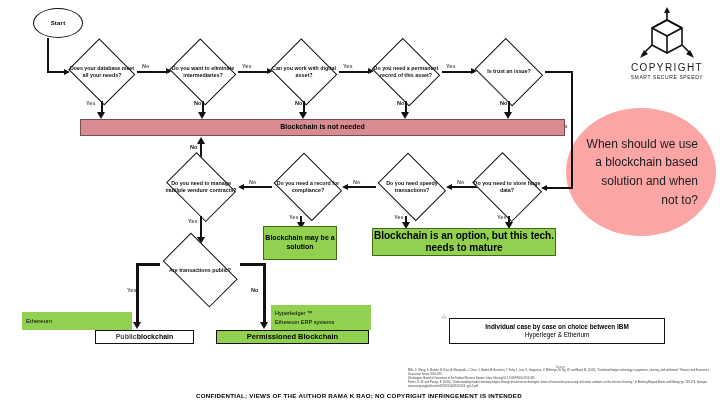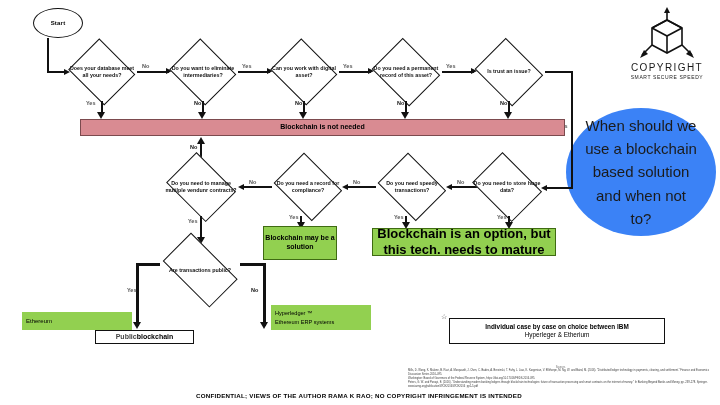--- a/index.html
+++ b/index.html
@@ -50,23 +50,23 @@
   .ar-r{border-top:3.5px solid transparent;border-bottom:3.5px solid transparent;border-left:6px solid #111;}
   .ar-l{border-top:3.5px solid transparent;border-bottom:3.5px solid transparent;border-right:6px solid #111;}
   .ar-d{border-left:4px solid transparent;border-right:4px solid transparent;border-top:7px solid #111;}
   .ar-u{border-left:4px solid transparent;border-right:4px solid transparent;border-bottom:7px solid #111;}
 
   .edge-label{position:absolute;font-size:5.5px;font-weight:bold;color:#111;white-space:nowrap;}
   .edge-label.faint{color:#555;font-weight:bold;}
 
   
   .callout{
-    width:150px;height:128px;border-radius:50%;background:#3b82f6;
-    display:flex;align-items:center;justify-content:center;text-align:center;
-    font-size:15px;line-height:1.55;color:#1b1b1b;padding:0 18px;box-sizing:border-box;
+    width:150px;height:128px;border-radius:50%;background:#fca5a5;
+    display:flex;align-items:center;justify-content:center;text-align:right;
+    font-size:12px;line-height:1.55;color:#1b1b1b;padding:0 18px;box-sizing:border-box;
   }
 
   
   .logo-wrap{width:96px;text-align:center;}
   .logo-name{font-size:10px;letter-spacing:1.4px;font-weight:normal;color:#1a1a1a;margin-top:1px;}
   .logo-tag{font-size:5px;letter-spacing:.6px;color:#1a1a1a;margin-top:1px;}
 
   
   .footnote-head{font-size:2.6px;text-align:center;color:#6b6b6b;}
   .footnote{font-size:2.7px;line-height:1.5;color:#3c3c3c;}
@@ -232,21 +232,21 @@
   <div class="abs edge-label faint" style="left:497px;top:214px;">Yes</div>
 
   <div class="abs ln lnv" style="left:200px;top:216px;height:25px;"></div>
   <div class="abs ar ar-d" style="left:197px;top:237px;"></div>
   <div class="abs edge-label faint" style="left:188px;top:218px;">Yes</div>
 
   <div class="abs box box-green" style="left:263px;top:226px;width:74px;height:34px;font-size:7px;">
     <span>Blockchain may be a solution</span>
   </div>
 
-  <div class="abs box box-green" style="left:372px;top:228px;width:184px;height:28px;font-size:13px;">
+  <div class="abs box box-green" style="left:372px;top:228px;width:184px;height:28px;font-size:10px;">
     <span>Blockchain is an option, but this tech. needs to mature</span>
   </div>
 
   <div class="abs diamond" style="left:155px;top:243px;width:90px;height:54px;">
     <div class="dshape"></div>
     <div class="dtext">Are transactions public?</div>
   </div>
 
   <div class="abs ln lnh" style="left:136px;top:263px;width:24px;height:3px;"></div>
   <div class="abs ln lnv" style="left:136px;top:263px;height:63px;width:3px;"></div>
@@ -265,20 +265,23 @@
   <div class="abs plain-green" style="left:271px;top:305px;width:100px;height:25px;display:flex;align-items:center;padding-left:4px;box-sizing:border-box;">
     <span style="font-size:5.6px;line-height:1.5;white-space:pre-line;">Hyperledger ™
 Ethereum ERP systems</span>
   </div>
 
   <div class="abs box box-white" style="left:95px;top:330px;width:99px;height:14px;font-size:7px;">
     <span style="color:#444;">Public </span>
       <b>blockchain</b>
   </div>
 
+  <div class="abs box box-green" style="left:216px;top:330px;width:153px;height:14px;font-size:7.5px;border-color:#111;">
+    <span>Permissioned Blockchain</span>
+  </div>
 
   <div class="abs star" style="left:441px;top:313px;">
     <span>☆</span>
   </div>
   <div class="abs box box-white" style="left:449px;top:318px;width:216px;height:26px;flex-direction:column;font-size:6.4px;background:#fff;">
     <div>
       <b>Individual</b><span> case by case on choice between IBM</span>
     </div>
     <div style="font-weight:normal;">Hyperleger &amp; Etherium</div>
   </div>

